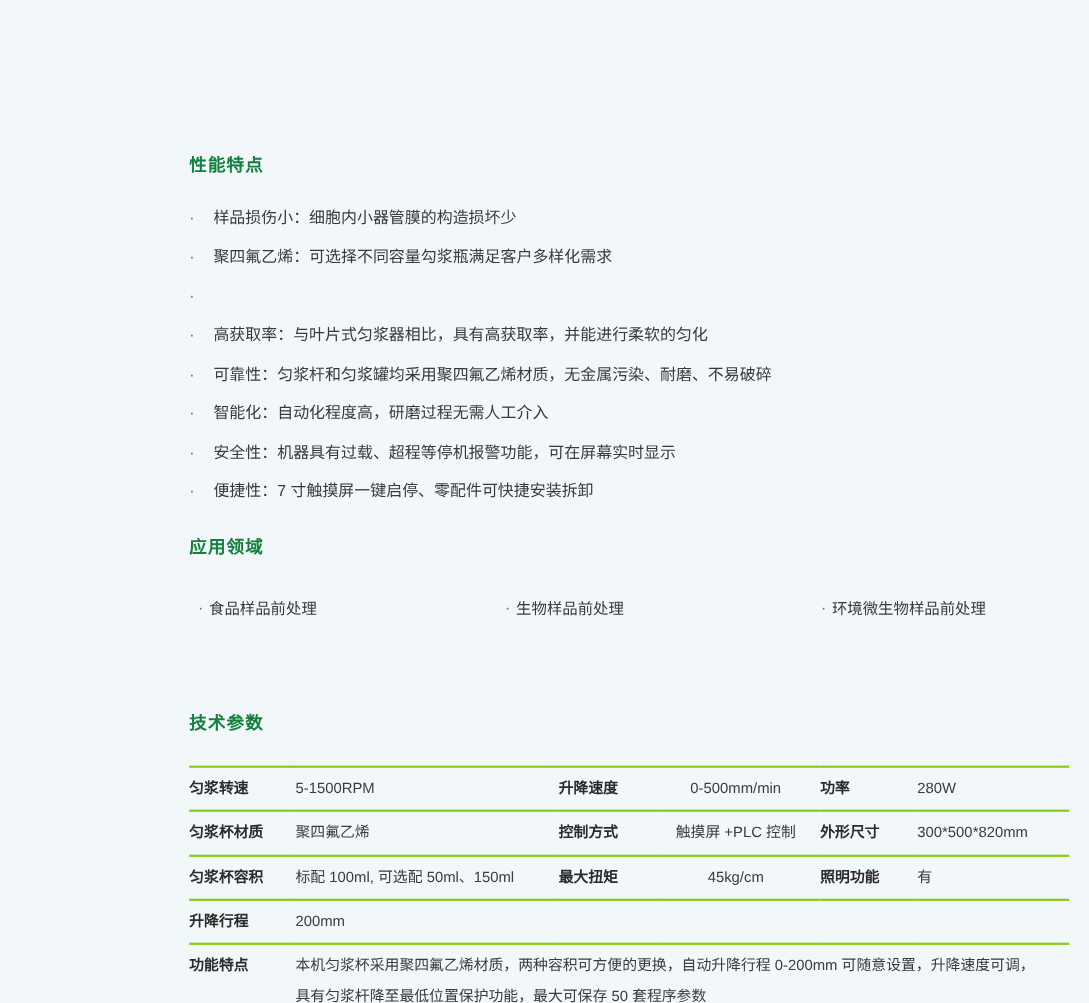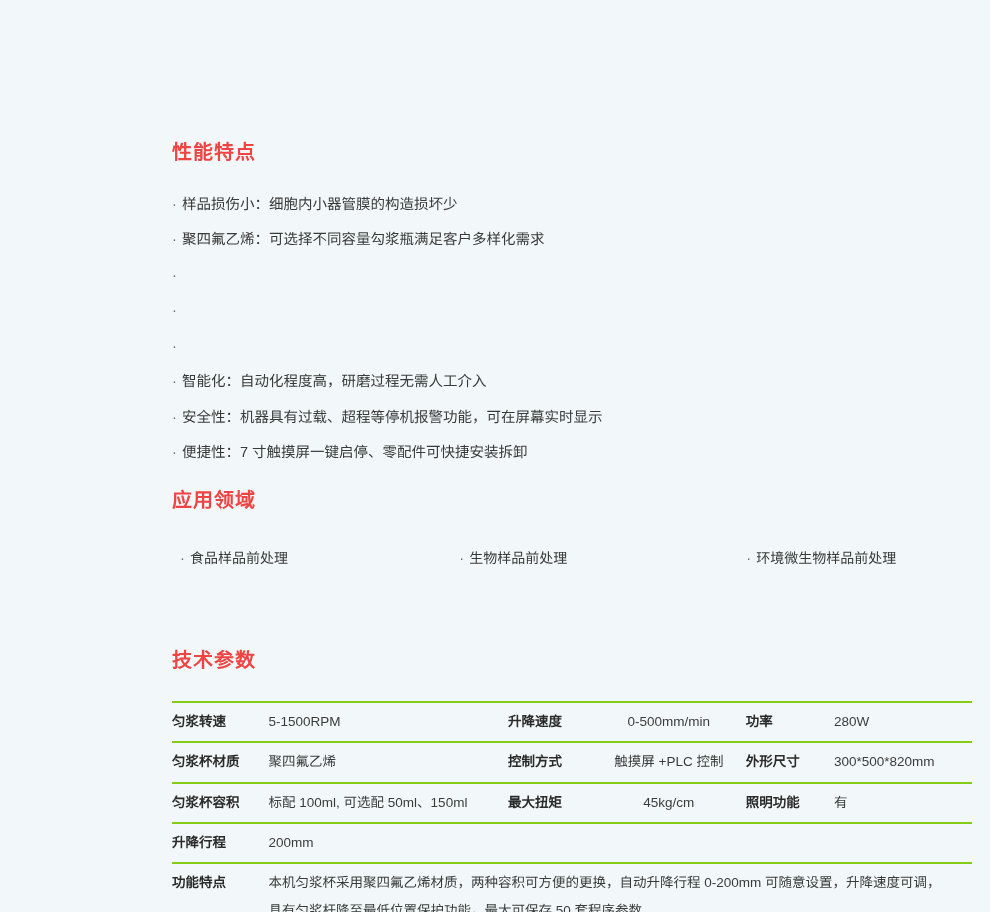--- a/index.html
+++ b/index.html
@@ -17,23 +17,23 @@
   }
   .page {
     position: relative;
     width: 990px;
     height: 912px;
     box-sizing: border-box;
   }
 
   
   .section-title {
-    font-size: 20px;
+    font-size: 16px;
     font-weight: bold;
-    color: #ef4444;
+    color: #15803d;
     letter-spacing: 1px;
   }
 
   #features-section {
     position: absolute;
     left: 172px;
     top: 136px;
     width: 790px;
   }
   #features-section .section-title {
@@ -55,20 +55,21 @@
   .bullet-dot {
     display: inline-block;
     width: 10px;
     flex: 0 0 10px;
     color: #6b6b6b;
     font-size: 14.5px;
     line-height: 1.55;
   }
   .feature-text {
     display: inline-block;
+    margin-left: 12px;
   }
 
   
   #applications-section {
     position: absolute;
     left: 172px;
     top: 484px;
     width: 800px;
   }
   #applications-section .section-title {
@@ -149,23 +150,25 @@
       </li>
       <li>
         <span class="bullet-dot">·</span>
         <span class="feature-text">聚四氟乙烯：可选择不同容量勾浆瓶满足客户多样化需求</span>
       </li>
       <li>
         <span class="bullet-dot">·</span>
       </li>
       <li>
         <span class="bullet-dot">·</span>
-      </li>
-      <li>
-        <span class="bullet-dot">·</span>
+        <span class="feature-text">高获取率：与叶片式匀浆器相比，具有高获取率，并能进行柔软的匀化</span>
+      </li>
+      <li>
+        <span class="bullet-dot">·</span>
+        <span class="feature-text">可靠性：匀浆杆和匀浆罐均采用聚四氟乙烯材质，无金属污染、耐磨、不易破碎</span>
       </li>
       <li>
         <span class="bullet-dot">·</span>
         <span class="feature-text">智能化：自动化程度高，研磨过程无需人工介入</span>
       </li>
       <li>
         <span class="bullet-dot">·</span>
         <span class="feature-text">安全性：机器具有过载、超程等停机报警功能，可在屏幕实时显示</span>
       </li>
       <li>

